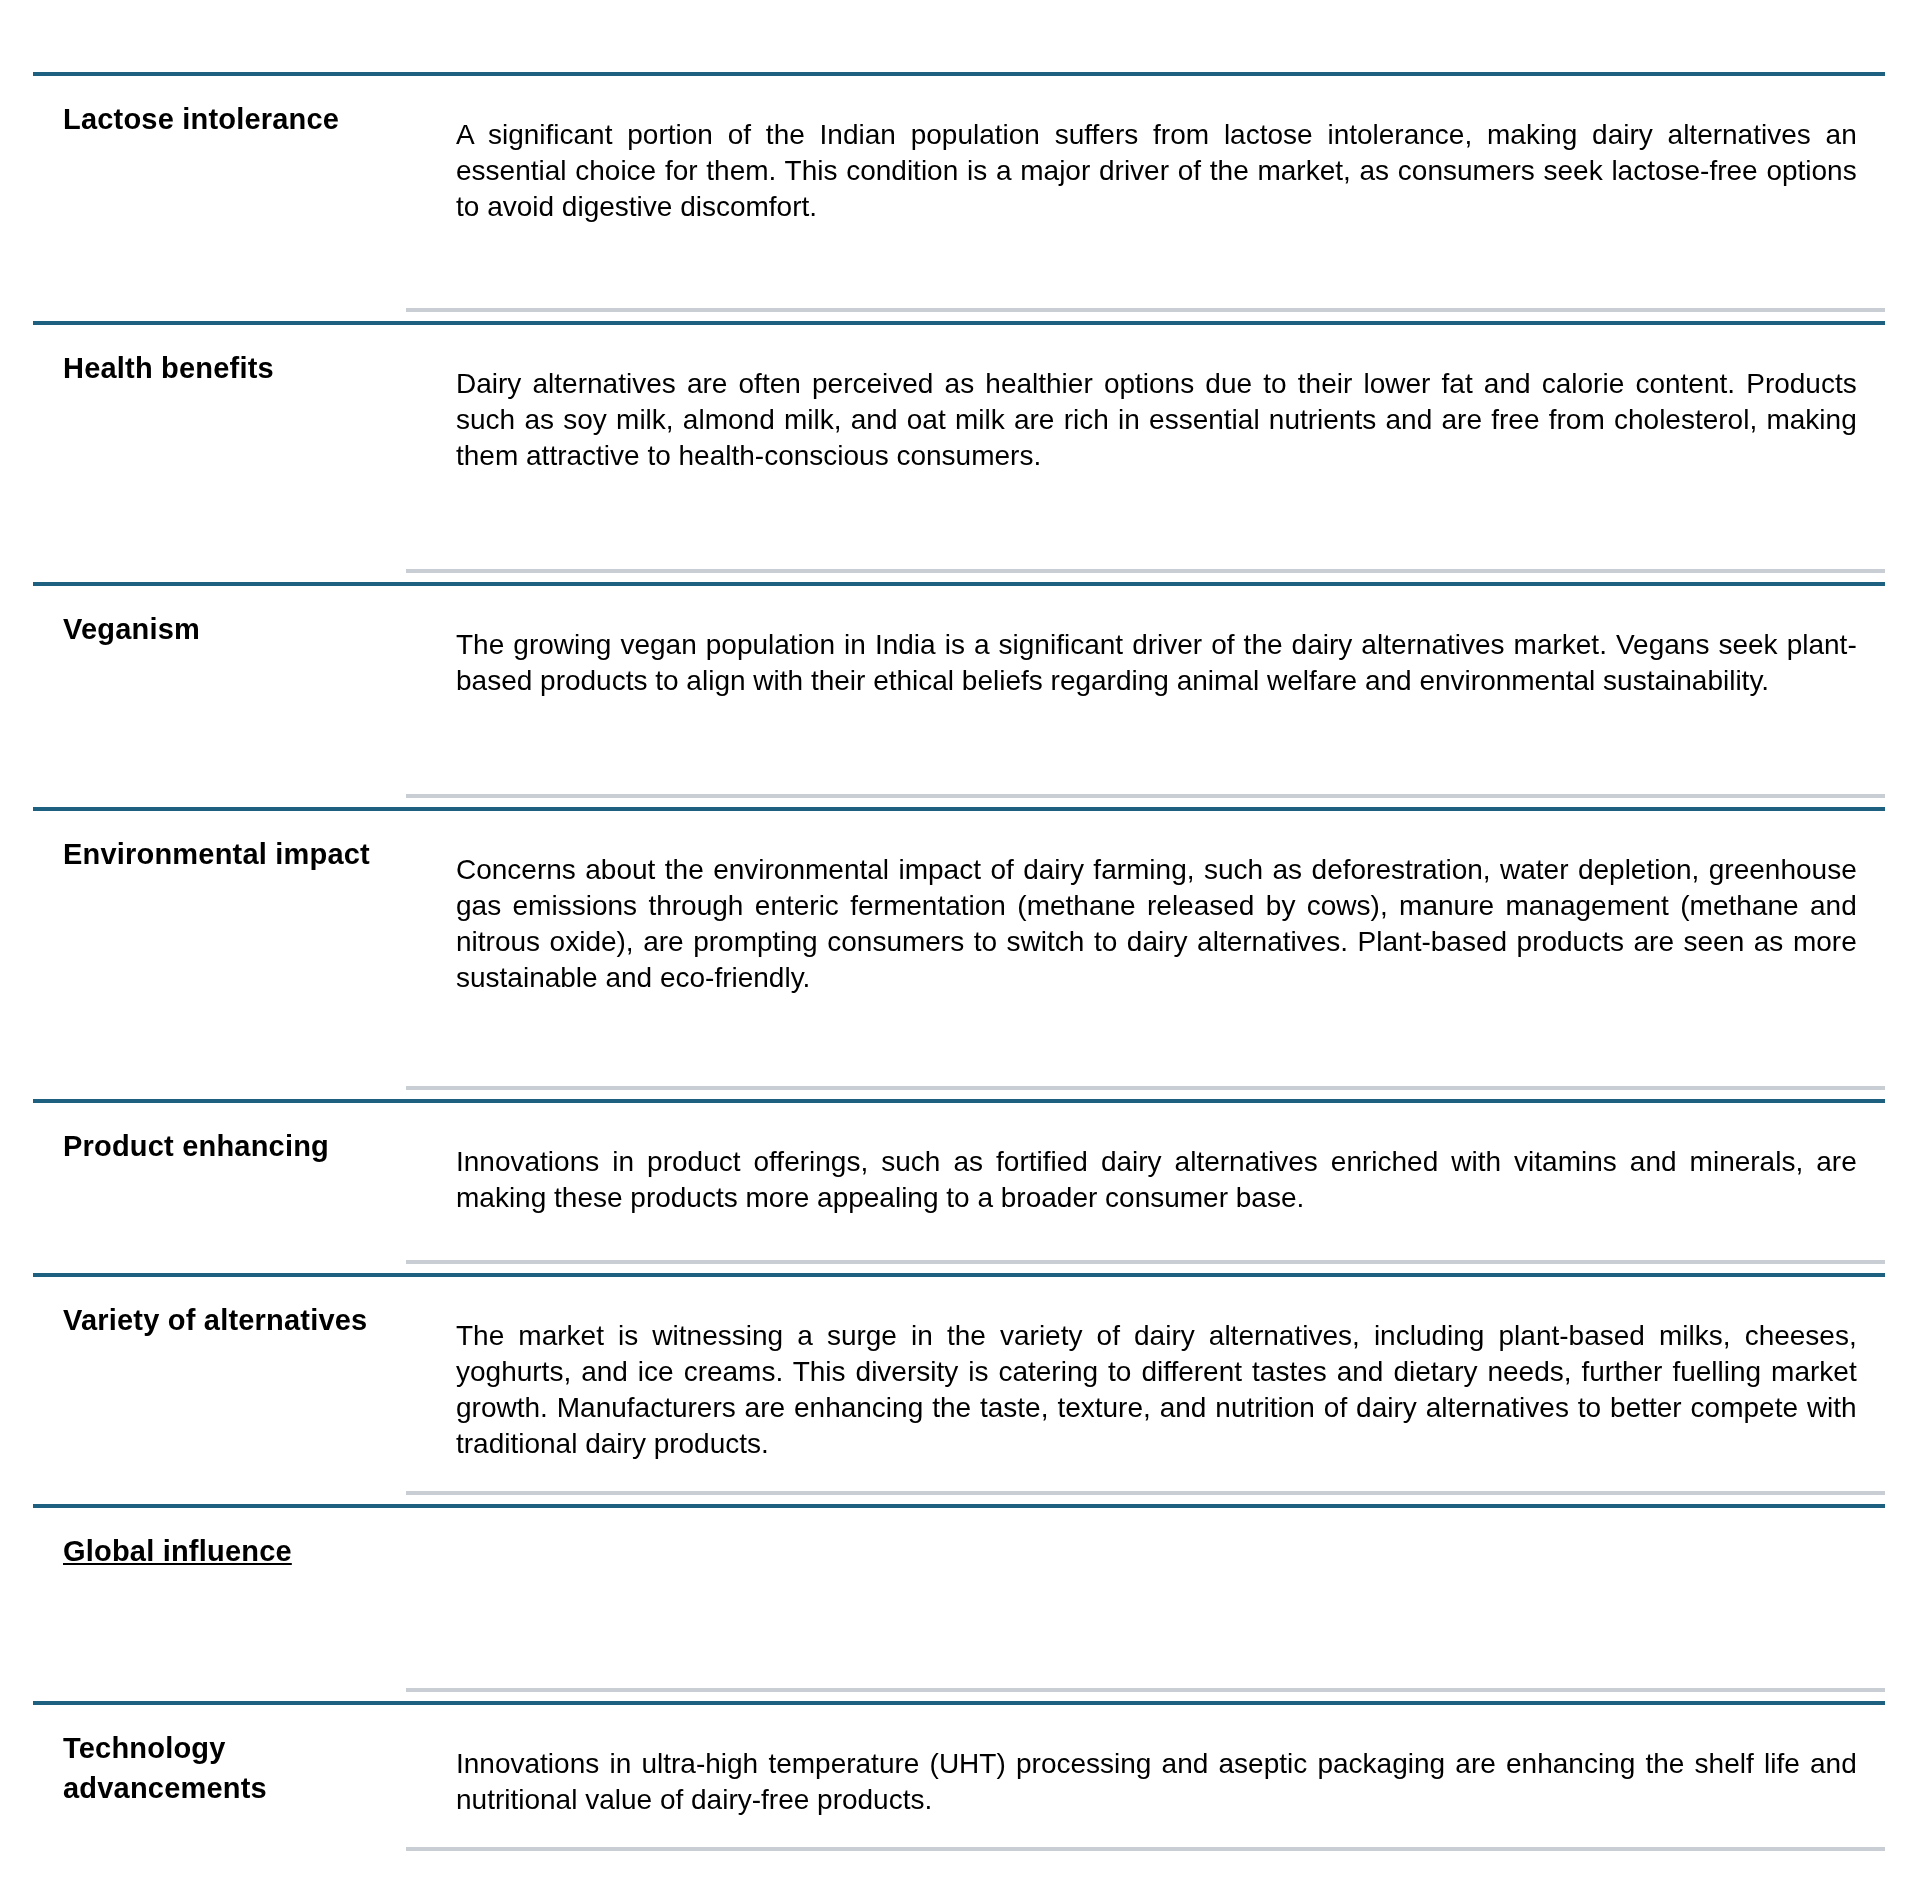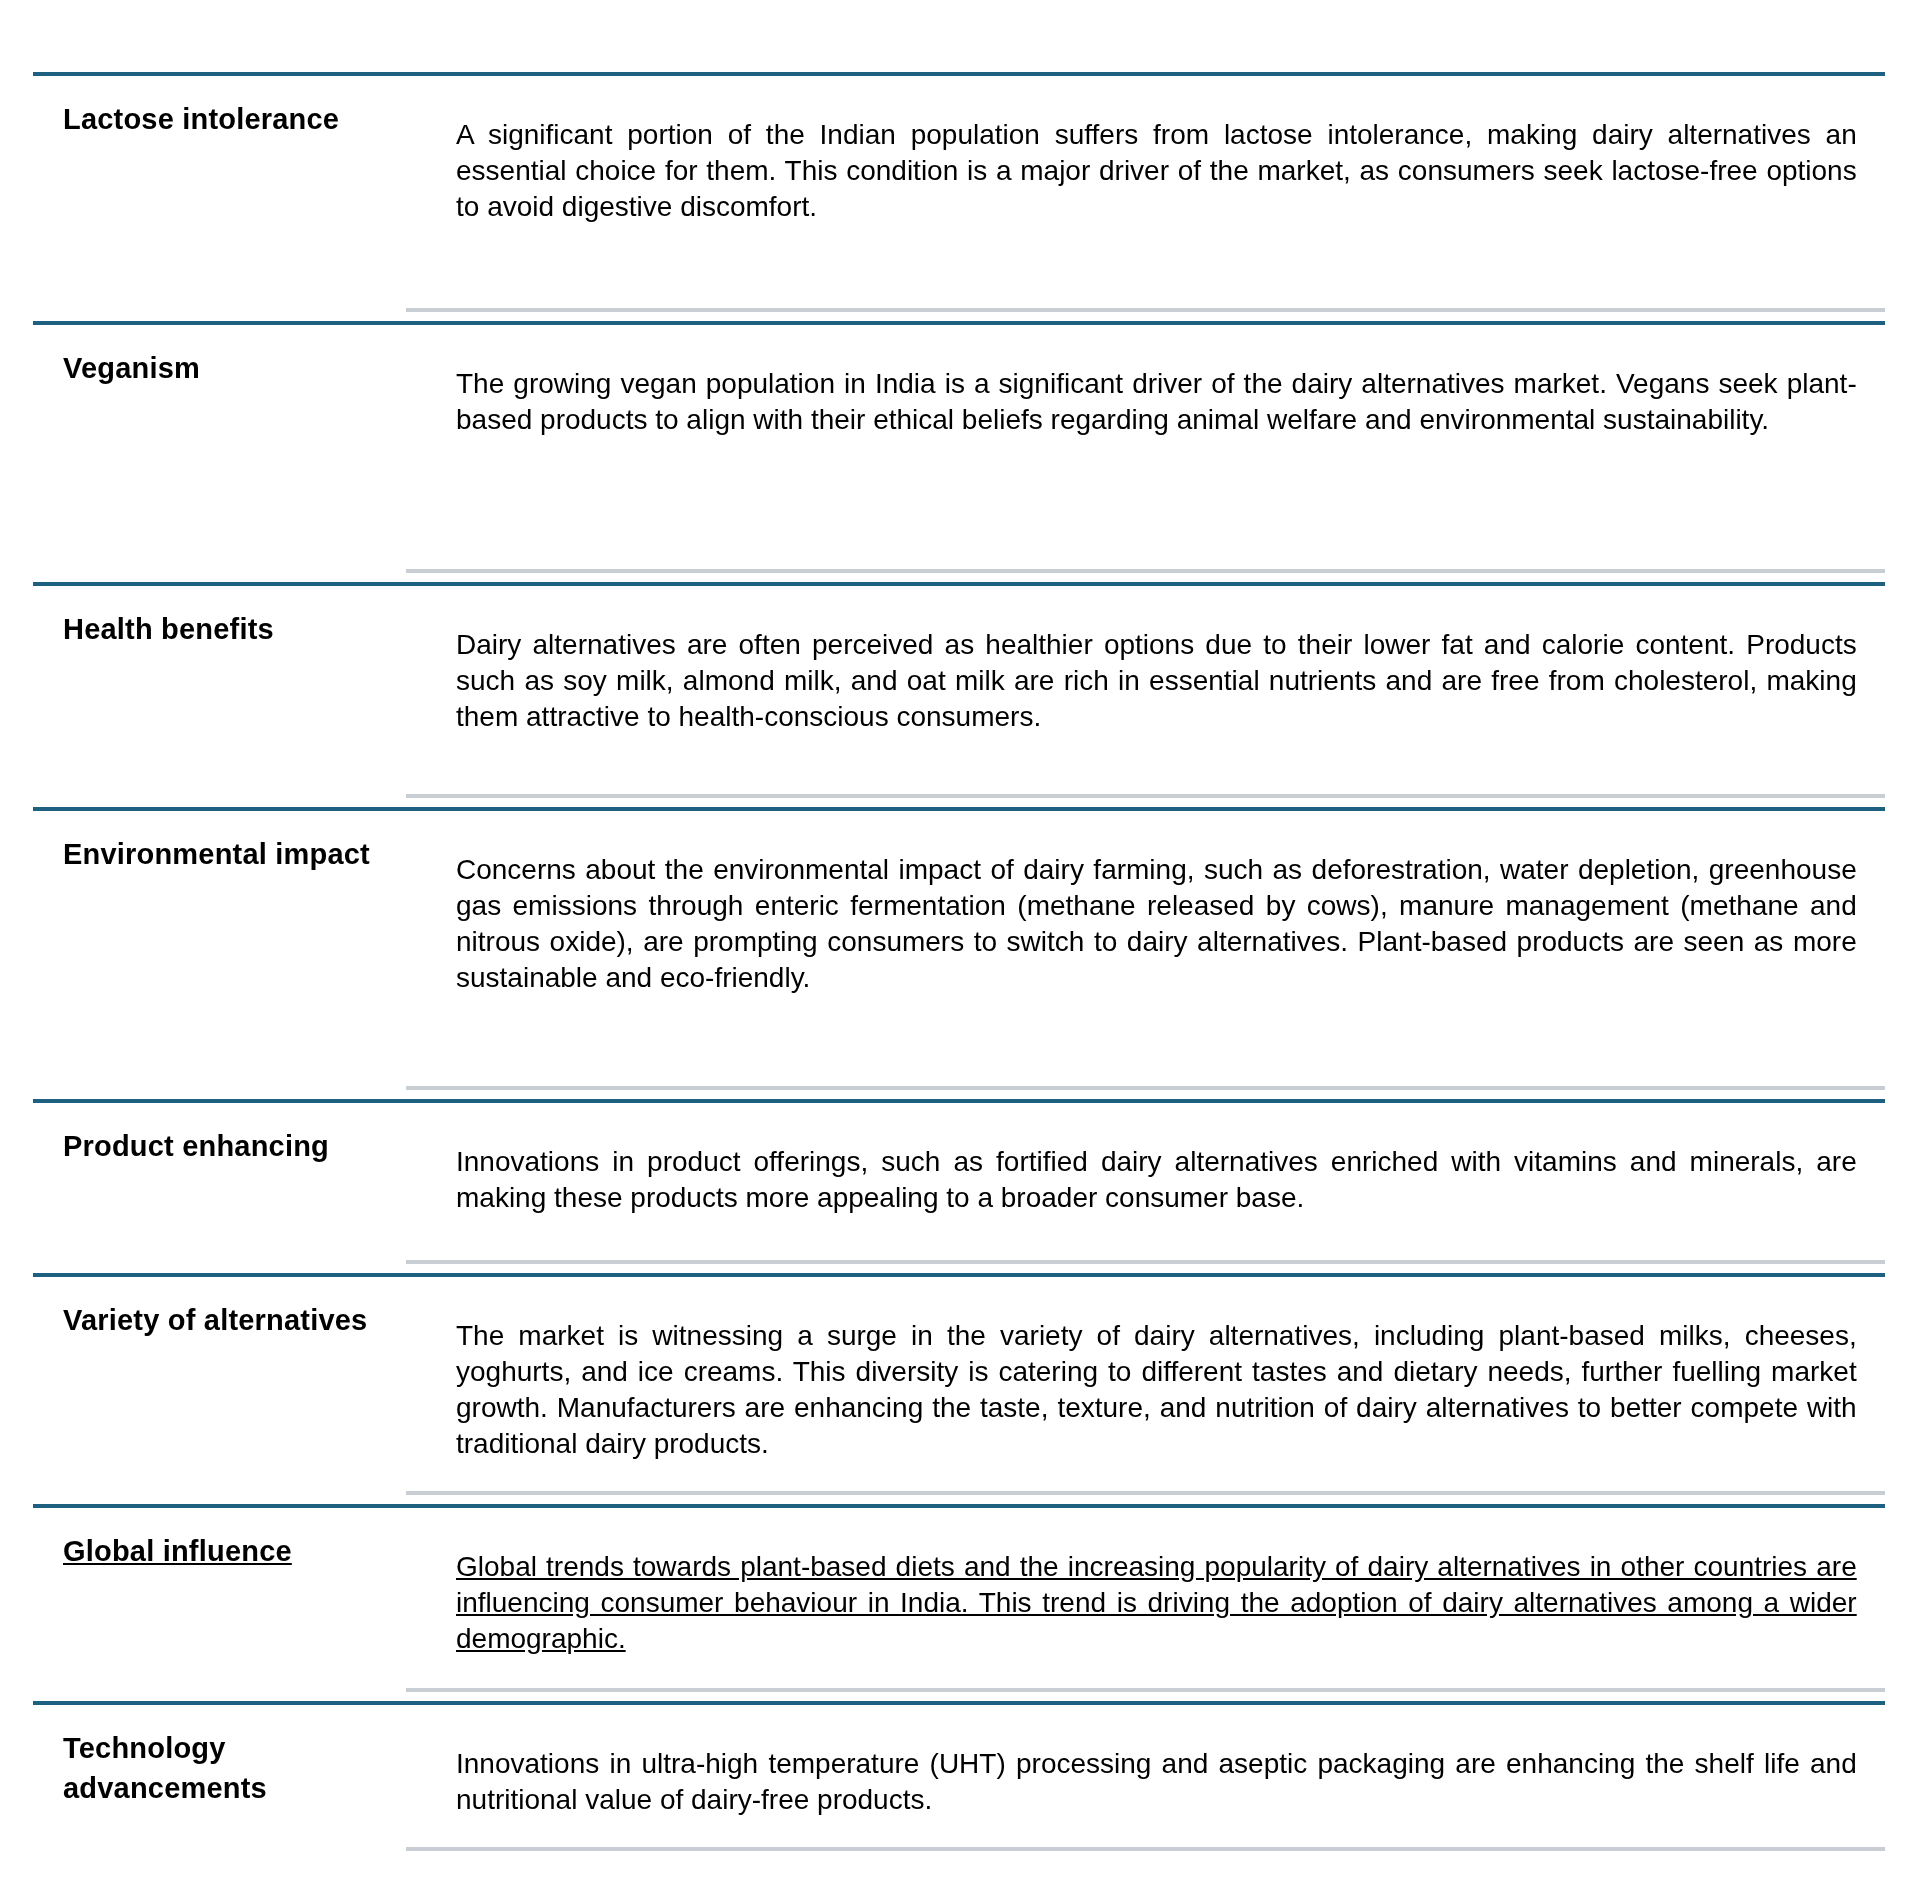--- a/index.html
+++ b/index.html
@@ -75,34 +75,34 @@
       <h3>Lactose intolerance</h3>
     </div>
     <div class="cell-body">
       <p>A significant portion of the Indian population suffers from lactose intolerance, making dairy alternatives an essential choice for them. This condition is a major driver of the market, as consumers seek lactose-free options to avoid digestive discomfort.</p>
     </div>
     <div class="gray-line"></div>
   </div>
 
   <div class="row">
     <div class="cell-head">
-      <h3>Veganism</h3>
+      <h3>Health benefits</h3>
     </div>
     <div class="cell-body">
-      <p>The growing vegan population in India is a significant driver of the dairy alternatives market. Vegans seek plant-based products to align with their ethical beliefs regarding animal welfare and environmental sustainability.</p>
+      <p>Dairy alternatives are often perceived as healthier options due to their lower fat and calorie content. Products such as soy milk, almond milk, and oat milk are rich in essential nutrients and are free from cholesterol, making them attractive to health-conscious consumers.</p>
     </div>
     <div class="gray-line"></div>
   </div>
 
   <div class="row">
     <div class="cell-head">
-      <h3>Health benefits</h3>
+      <h3>Veganism</h3>
     </div>
     <div class="cell-body">
-      <p>Dairy alternatives are often perceived as healthier options due to their lower fat and calorie content. Products such as soy milk, almond milk, and oat milk are rich in essential nutrients and are free from cholesterol, making them attractive to health-conscious consumers.</p>
+      <p>The growing vegan population in India is a significant driver of the dairy alternatives market. Vegans seek plant-based products to align with their ethical beliefs regarding animal welfare and environmental sustainability.</p>
     </div>
     <div class="gray-line"></div>
   </div>
 
   <div class="row">
     <div class="cell-head">
       <h3>Environmental impact</h3>
     </div>
     <div class="cell-body">
       <p>Concerns about the environmental impact of dairy farming, such as deforestration, water depletion, greenhouse gas emissions through enteric fermentation (methane released by cows), manure management (methane and nitrous oxide), are prompting consumers to switch to dairy alternatives. Plant-based products are seen as more sustainable and eco-friendly.</p>
@@ -127,23 +127,20 @@
     <div class="cell-body">
       <p>The market is witnessing a surge in the variety of dairy alternatives, including plant-based milks, cheeses, yoghurts, and ice creams. This diversity is catering to different tastes and dietary needs, further fuelling market growth. Manufacturers are enhancing the taste, texture, and nutrition of dairy alternatives to better compete with traditional dairy products.</p>
     </div>
     <div class="gray-line"></div>
   </div>
 
   <div class="row">
     <div class="cell-head">
       <h3>Global influence</h3>
     </div>
-    <div class="cell-body">
-      <p>Global trends towards plant-based diets and the increasing popularity of dairy alternatives in other countries are influencing consumer behaviour in India. This trend is driving the adoption of dairy alternatives among a wider demographic.</p>
-    </div>
     <div class="gray-line"></div>
   </div>
 
   <div class="row">
     <div class="cell-head">
       <h3>Technology advancements</h3>
     </div>
     <div class="cell-body">
       <p>Innovations in ultra-high temperature (UHT) processing and aseptic packaging are enhancing the shelf life and nutritional value of dairy-free products.</p>
     </div>

